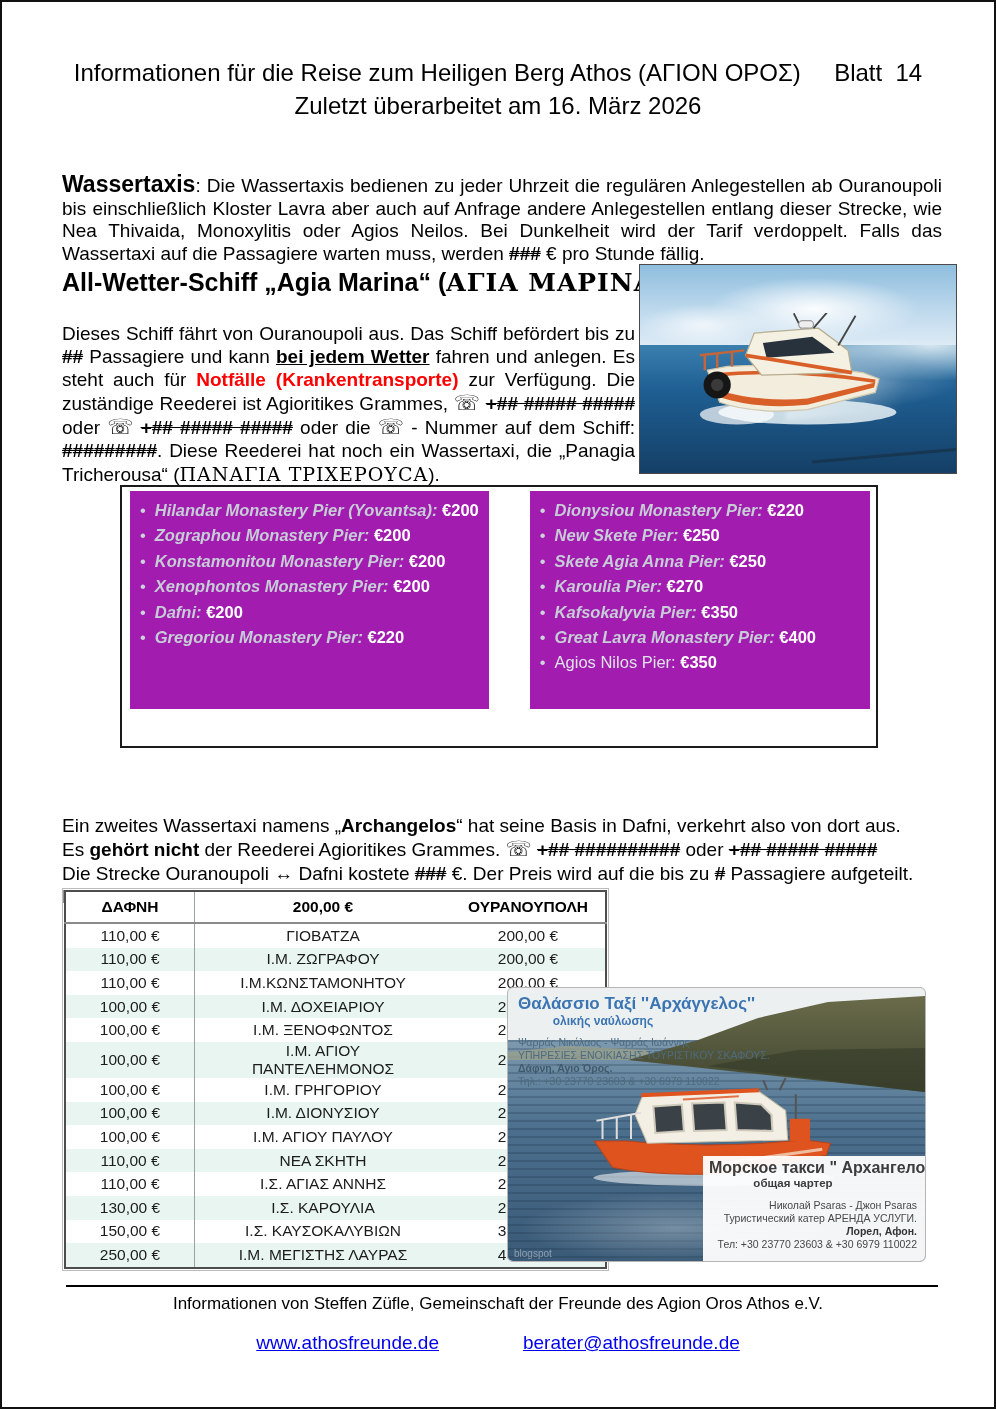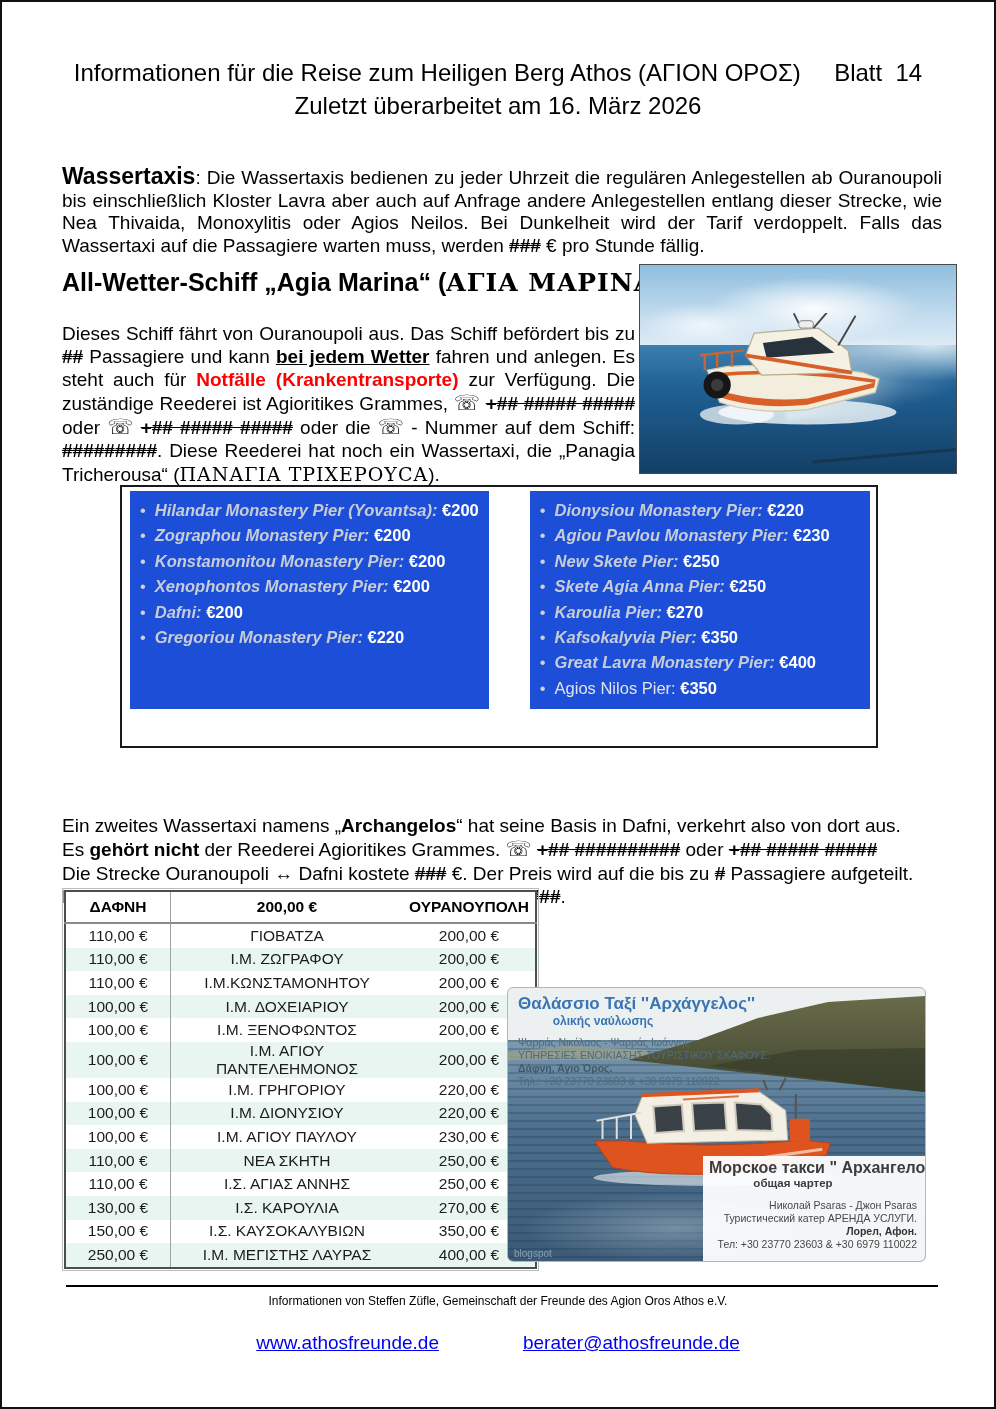--- a/index.html
+++ b/index.html
@@ -4,21 +4,21 @@
 <style>
   html,body{margin:0;padding:0;background:#e9e9e9;}
   .page{position:relative;width:996px;height:1409px;background:#fff;margin:0 auto;
         font-family:"Liberation Sans",sans-serif;color:#000;box-sizing:border-box;
         border:2px solid #111;overflow:hidden;}
   
   .doc-header{position:absolute;top:54px;left:0;right:0;text-align:center;
               font-size:24px;line-height:33px;color:#000;}
   
   .para{position:absolute;font-size:19px;line-height:22.6px;text-align:justify;}
-  #p-wassertaxis{top:144px;left:60px;width:880px;}
+  #p-wassertaxis{top:152px;left:60px;width:880px;}
   .lead{font-size:23px;font-weight:bold;}
   .h2row{position:absolute;top:266px;left:60px;font-size:25px;font-weight:bold;}
   .greek-styl{font-family:"DejaVu Serif",serif;letter-spacing:1px;}
   #p-agia{top:301px;left:60px;width:573px;line-height:23.1px;}
   #p-arch{top:793px;left:60px;width:885px;text-align:left;line-height:23.4px;}
   .b{font-weight:bold;}
   .bu{font-weight:bold;text-decoration:underline;}
   .red{font-weight:bold;}
   .hash{font-weight:bold;text-decoration:line-through;}
   .tel{font-size:21px;}
@@ -40,34 +40,34 @@
      transform:skewY(-5deg);filter:blur(2px);}
   .photo1 .rope{position:absolute;bottom:16px;right:-6px;width:150px;height:3px;
      background:#16324a;transform:rotate(-5deg);opacity:.8;}
   .photo1 svg{position:absolute;left:50px;top:48px;}
   
   .pricebox{position:absolute;left:118px;top:483px;width:758px;height:263px;
             box-sizing:border-box;border:2px solid #1a1a1a;background:#fff;}
   .pricebox .pb-title{height:26px;line-height:26px;border-bottom:2px solid #1a1a1a;
             font-size:18.5px;padding-left:10px;color:#111;}
   .pb-panels{display:flex;gap:41px;padding:4px 6px 0 8px;}
-  .pb-panel{background:#1d4ed8;box-sizing:border-box;padding:7px 10px;height:218px;}
+  .pb-panel{background:#a21caf;box-sizing:border-box;padding:7px 10px;height:218px;}
   .pb-left{width:360px;} .pb-right{width:343px;}
   .pb-panel ul{list-style:none;margin:0;padding:0;}
   .pb-panel li{line-height:25.4px;white-space:nowrap;font-size:16.5px;}
   .bullet{color:#cdd3dc;margin-right:9px;}
   .pname{font-style:italic;font-weight:bold;color:#c7cdd7;}
   .pname.plain{font-style:normal;font-weight:normal;color:#dfe3ea;}
   .pprice{font-weight:bold;color:#fff;font-style:normal;}
   
   .ptable{position:absolute;left:62px;top:888px;border-collapse:collapse;
           border:2px solid #4d4d4d;outline:1px solid #bbb;outline-offset:1px;
           font-size:15.5px;}
   .ptable th{font-weight:bold;height:30px;background:#fff;border-bottom:2px solid #8a8a8a;}
-  .ptable td{height:23.6px;text-align:center;padding:0 10px;color:#1c1c1c;}
+  .ptable td{height:23.6px;text-align:center;padding:0 22px;color:#1c1c1c;}
   .ptable th{text-align:center;padding:0 6px;}
   .ptable .c1{width:84px;border-right:1px solid #9aa2a2;}
   .ptable .c2{width:212px;}
   .ptable .c3{width:110px;}
   .ptable tr.alt td{background:#e8f5f0;}
   
   .ad{position:absolute;left:505px;top:985px;width:417px;height:273px;border:1px solid #b5b5b5;
       border-radius:6px;overflow:hidden;background:#edf0f0;}
   .ad .sea2{position:absolute;top:52px;left:0;right:0;bottom:0;
       background:
@@ -83,21 +83,21 @@
   .ad .gr .ln.bold{font-weight:bold;color:#3f5a6b;}
   .ad .ru{position:absolute;left:195px;top:168px;right:0;bottom:0;z-index:6;
           background:rgba(255,255,255,.94);padding:3px 8px 0 6px;text-align:right;box-sizing:border-box;}
   .ad .ru .t1{font-size:16px;font-weight:bold;color:#3c3c3c;white-space:nowrap;}
   .ad .ru .t2{font-size:11.5px;font-weight:bold;color:#3c3c3c;text-align:center;margin:0 40px 10px 0;}
   .ad .ru .ln{font-size:10.5px;line-height:13px;color:#474747;white-space:nowrap;}
   .ad .ru .ln.bold{font-weight:bold;color:#333;}
   .ad .wm{position:absolute;left:6px;bottom:2px;font-size:10px;color:rgba(255,255,255,.4);z-index:7;}
   
   .footrule{position:absolute;top:1283px;left:64px;width:872px;border-top:2px solid #000;}
-  .footline{position:absolute;top:1292px;left:0;right:0;text-align:center;font-size:12px;}
+  .footline{position:absolute;top:1292px;left:0;right:0;text-align:center;font-size:17px;}
   .footlinks{position:absolute;top:1330px;left:0;right:0;display:flex;justify-content:center;gap:84px;}
   .footlinks a{color:#0000ee;text-decoration:underline;font-size:19px;}
 </style>
 </head>
 <body>
 
 <div class="page">
 
   <div class="doc-header">
     <div>Informationen für die Reise zum Heiligen Berg Athos (ΑΓΙΟΝ ΟΡΟΣ)&nbsp;&nbsp;&nbsp;&nbsp;&nbsp;Blatt&nbsp;&nbsp;14</div>
@@ -140,21 +140,20 @@
             <li><span class="bullet">•</span><span class="pname">Zographou Monastery Pier: </span><span class="pprice">€200</span></li>
             <li><span class="bullet">•</span><span class="pname">Konstamonitou Monastery Pier: </span><span class="pprice">€200</span></li>
             <li><span class="bullet">•</span><span class="pname">Xenophontos Monastery Pier: </span><span class="pprice">€200</span></li>
             <li><span class="bullet">•</span><span class="pname">Dafni: </span><span class="pprice">€200</span></li>
             <li><span class="bullet">•</span><span class="pname">Gregoriou Monastery Pier: </span><span class="pprice">€220</span></li>
           </ul>
       </div>
       <div class="pb-panel pb-right">
         <ul>
             <li><span class="bullet">•</span><span class="pname">Dionysiou Monastery Pier: </span><span class="pprice">€220</span></li>
-            <li><span class="bullet">•</span><span class="pname">Agiou Pavlou Monastery Pier: </span><span class="pprice">€230</span></li>
             <li><span class="bullet">•</span><span class="pname">New Skete Pier: </span><span class="pprice">€250</span></li>
             <li><span class="bullet">•</span><span class="pname">Skete Agia Anna Pier: </span><span class="pprice">€250</span></li>
             <li><span class="bullet">•</span><span class="pname">Karoulia Pier: </span><span class="pprice">€270</span></li>
             <li><span class="bullet">•</span><span class="pname">Kafsokalyvia Pier: </span><span class="pprice">€350</span></li>
             <li><span class="bullet">•</span><span class="pname">Great Lavra Monastery Pier: </span><span class="pprice">€400</span></li>
             <li><span class="bullet">•</span><span class="pname plain">Agios Nilos Pier: </span><span class="pprice">€350</span></li>
           </ul>
       </div>
     </div>
   </div>

